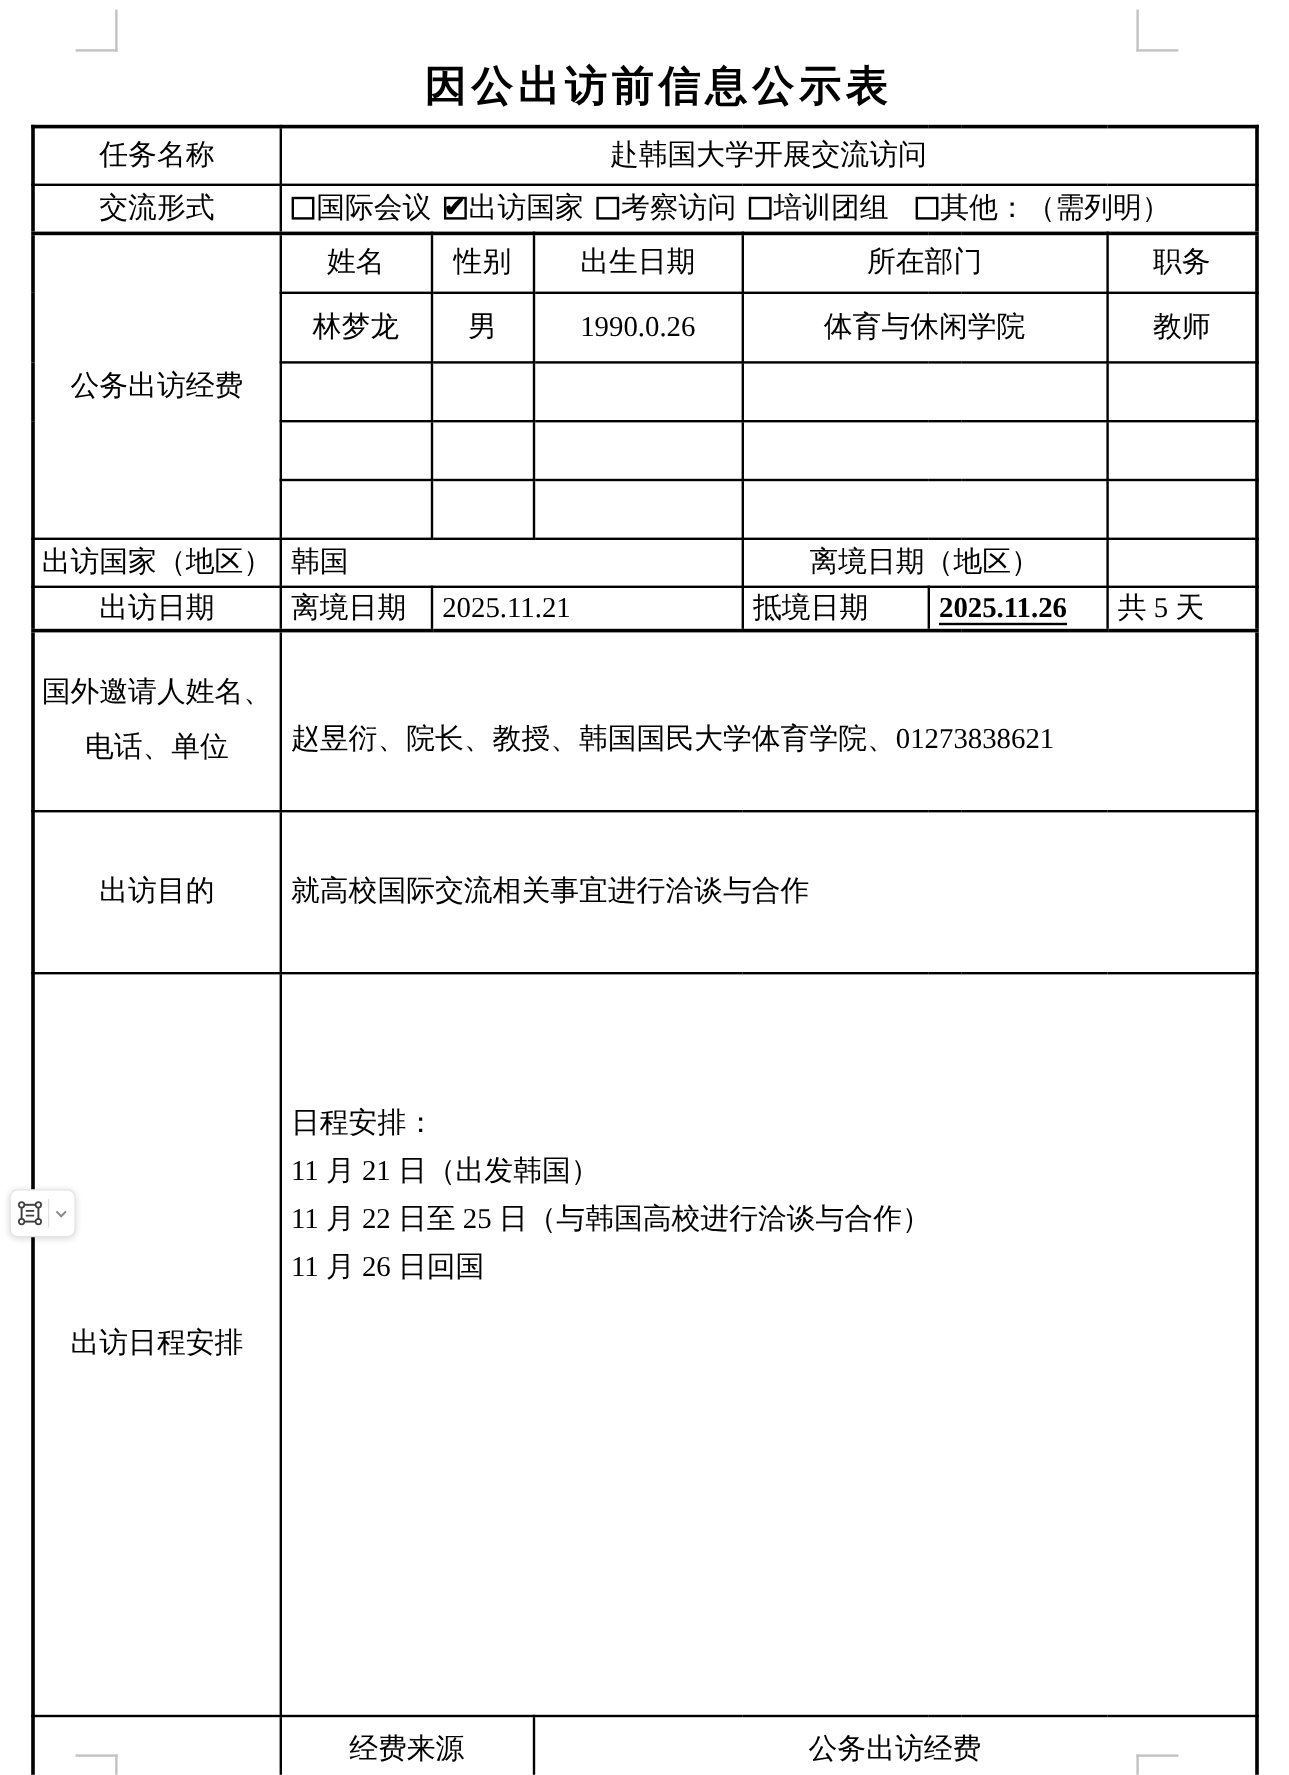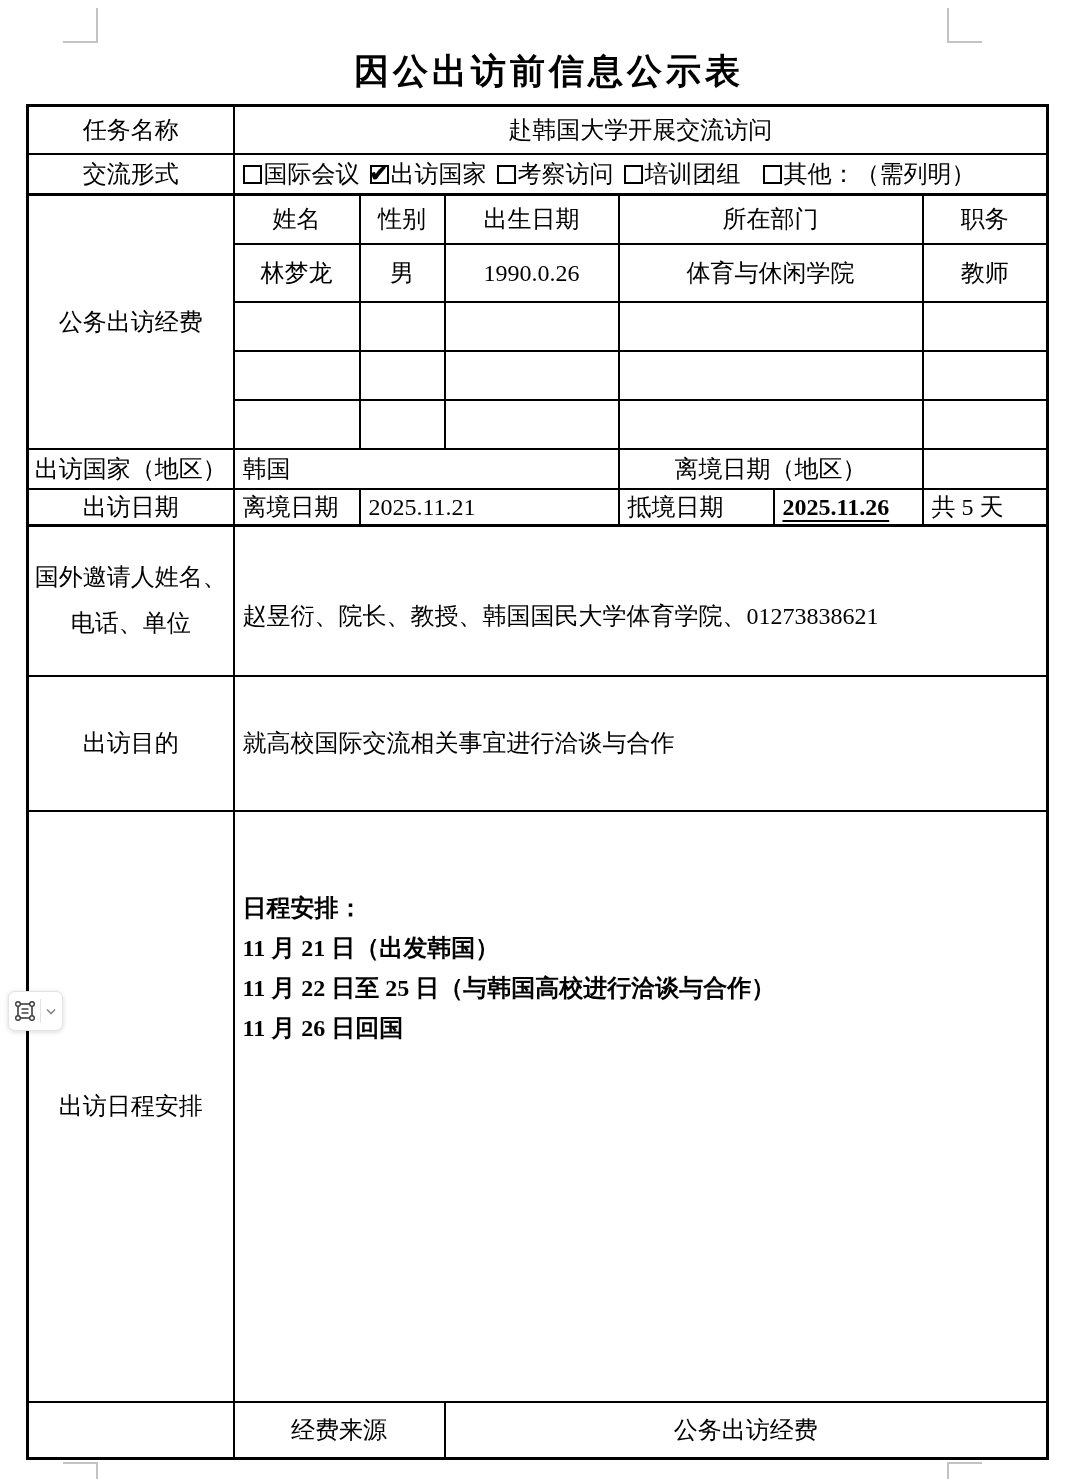--- a/index.html
+++ b/index.html
@@ -34,21 +34,21 @@
     display:inline-block; width:15px; height:15px; border:2px solid #000;
     vertical-align:-2px; margin-right:2px; position:relative;
   }
   .cb.checked::after {
     content:"✔"; position:absolute; left:-2px; top:-8px;
     font-size:22px; font-weight:bold; color:#000;
   }
   .cb-item { margin-right:10px; white-space:nowrap; }
   .cb-item.last { margin-left:12px; margin-right:4px; }
   .inviter-val { padding-top:30px; }
-  .itin-cell { vertical-align:top; padding-top:76px;font-weight:bold; }
+  .itin-cell { vertical-align:top; padding-top:104px; }
   .itin-cell div { line-height:40px; }
   .u { text-decoration:underline; text-underline-offset:5px;font-weight:bold; }
   .two-line { line-height:1.9;text-align:center; }
   
   .mark { position:absolute; }
   .mark.tl { left:63px;  top:8px;    width:33px; height:33px;
              border-right:2px solid #c3c3c3; border-bottom:2px solid #c3c3c3; }
   .mark.tr { left:947px; top:8px;    width:33px; height:33px;
              border-left:2px solid #c3c3c3;  border-bottom:2px solid #c3c3c3; }
   .mark.bl { left:63px;  top:1462px; width:33px; height:17px;

